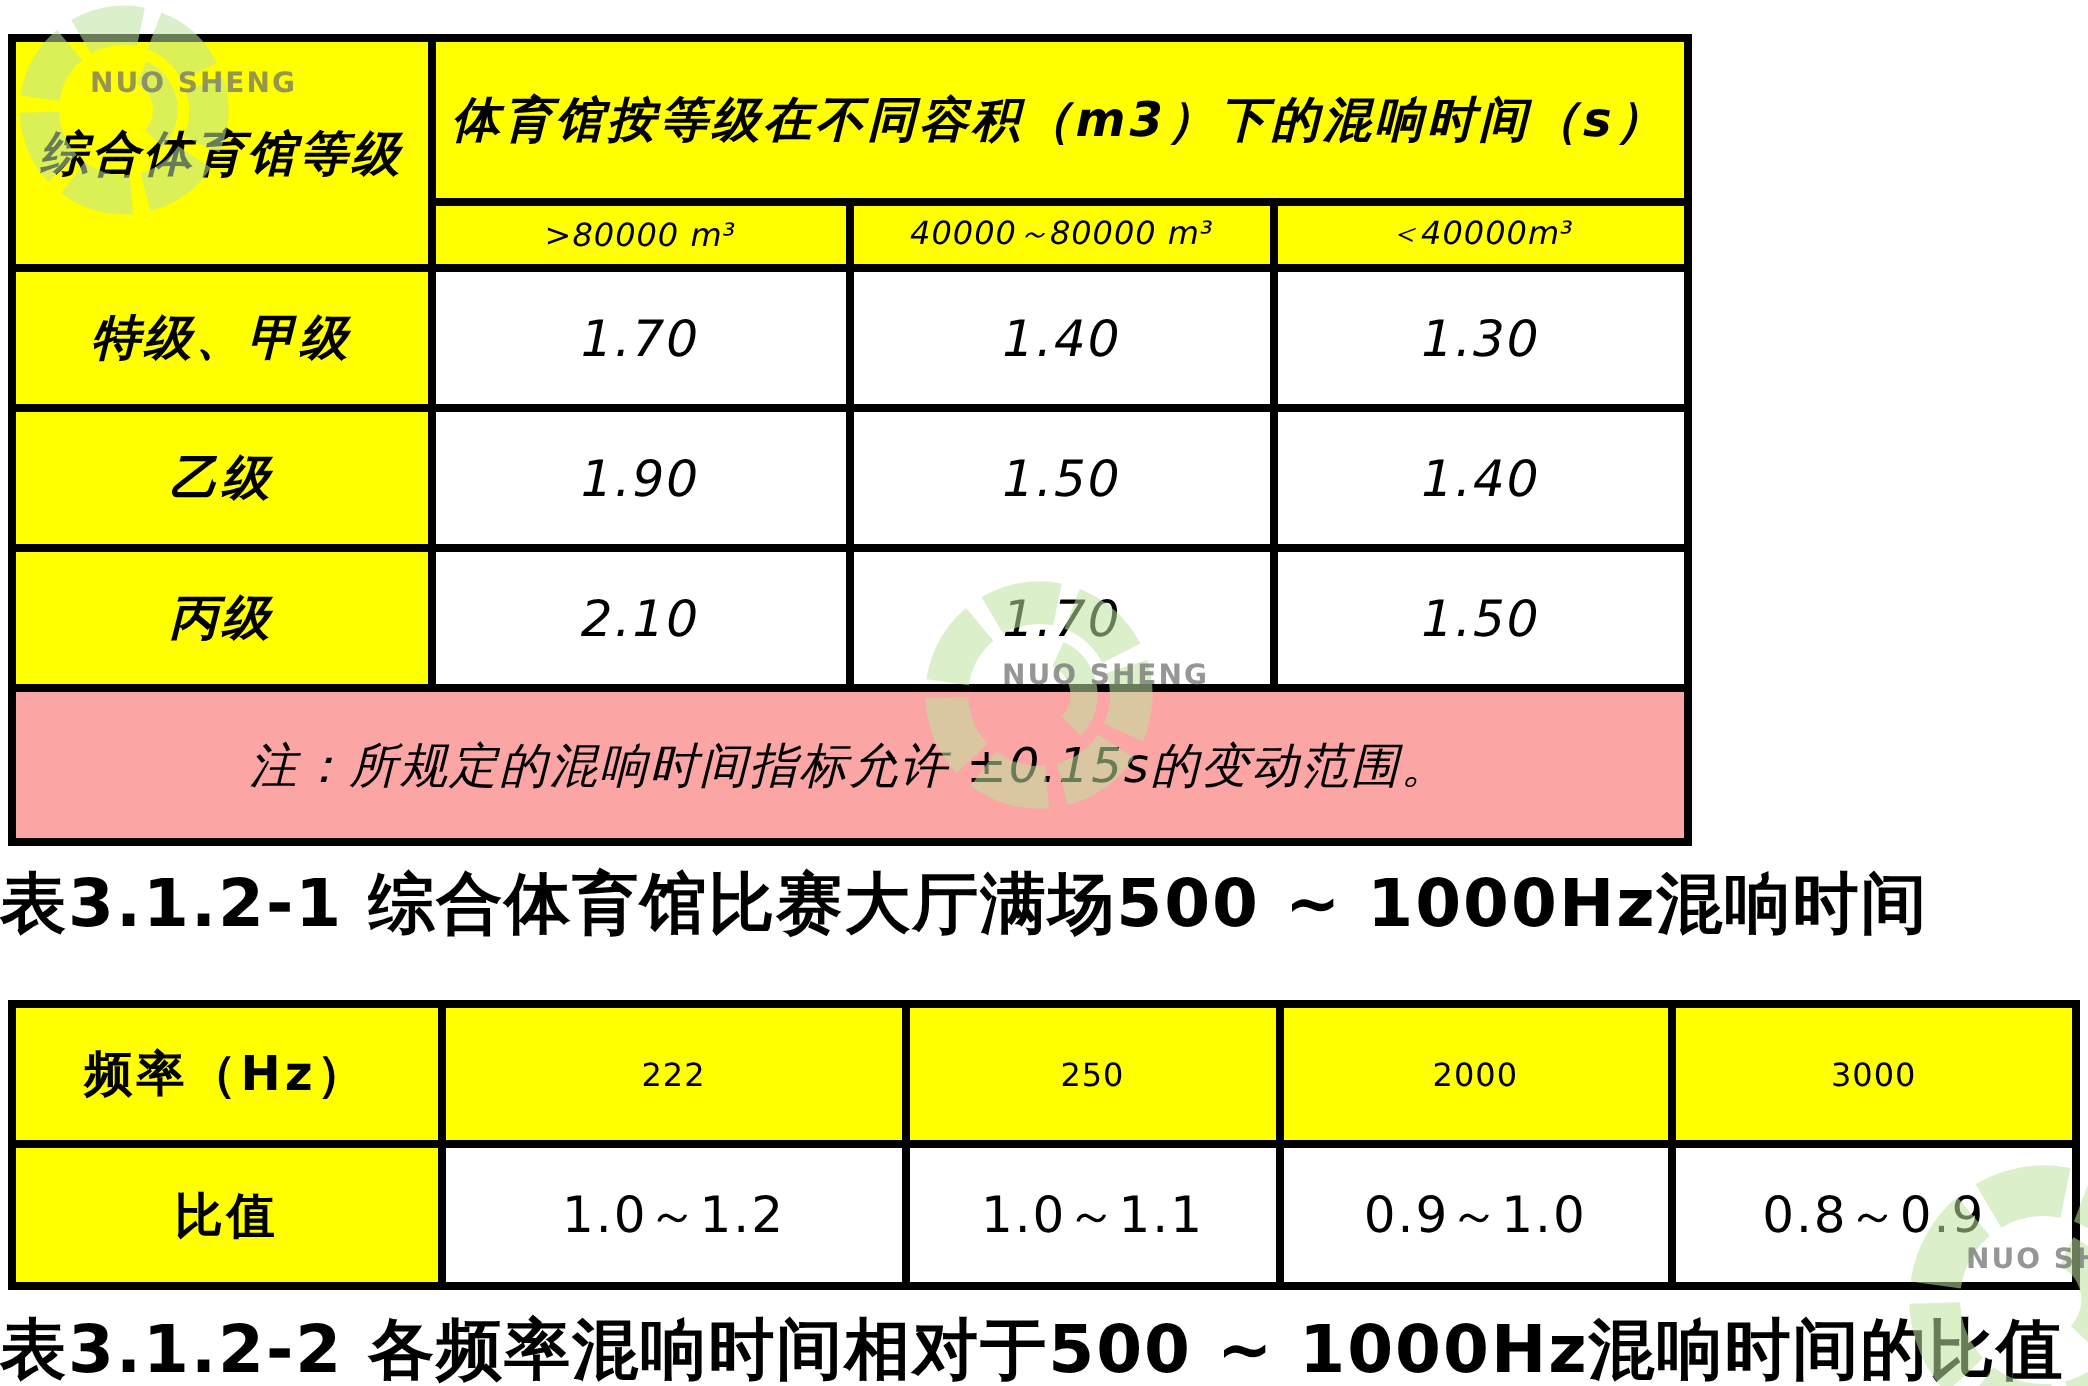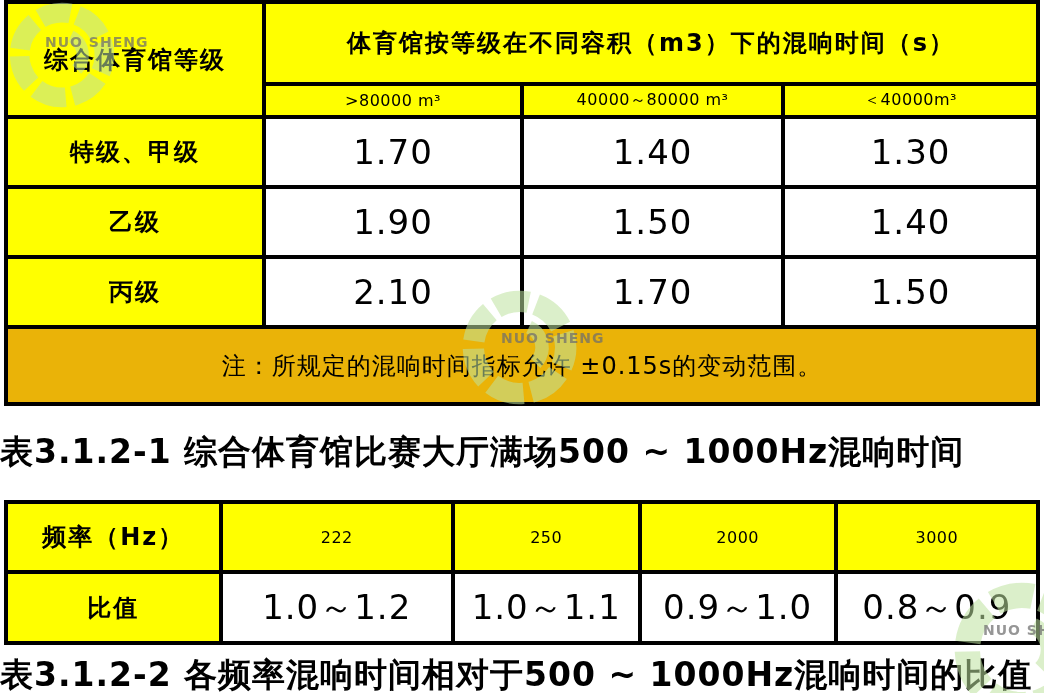--- a/index.html
+++ b/index.html
@@ -17,33 +17,33 @@
     border-collapse:collapse;
     table-layout:fixed;
     background:#ffffff;
   }
   td {
     border:4px solid #000000;
     text-align:center;
     vertical-align:middle;
     padding:0 4px;
   }
-  .t1 { left:4px; top:0; width:1036px; }
+  .t1 { left:4px; top:17px; width:842px;font-style:italic; }
   .t2 { left:4px; top:500px; width:1036px;padding-left:30px; }
   .yellow { background:#ffff00; }
   .cjk { font-size:24px; font-weight:600; letter-spacing:2px; }
-  .num { font-size:34px; font-weight:400; letter-spacing:1px;text-align:center; }
+  .num { font-size:25px; font-weight:400; letter-spacing:1px;text-align:center; }
   .sub { font-size:16px; font-weight:500; letter-spacing:0.5px; }
   .r-head1 { height:82px; }
   .r-head2 { height:33px; }
   .r-data  { height:70px; }
   .r-note  { height:77px; }
   .r-t2h   { height:70px; }
   .r-t2d   { height:71px; }
-  .note-cell { font-size:24px; font-weight:500; letter-spacing:1px; background:#eab308; }
+  .note-cell { font-size:24px; font-weight:500; letter-spacing:1px; background:#fca5a5; }
   .caption {
     position:absolute; left:0; width:100%;
     text-align:left;
     font-size:33px; font-weight:700; letter-spacing:1px;
     white-space:nowrap;
   }
   .caption-1 { top:430px; }
   .caption-2 { top:653px; }
   .watermark { position:absolute; pointer-events:none; }
   .wm-text {

